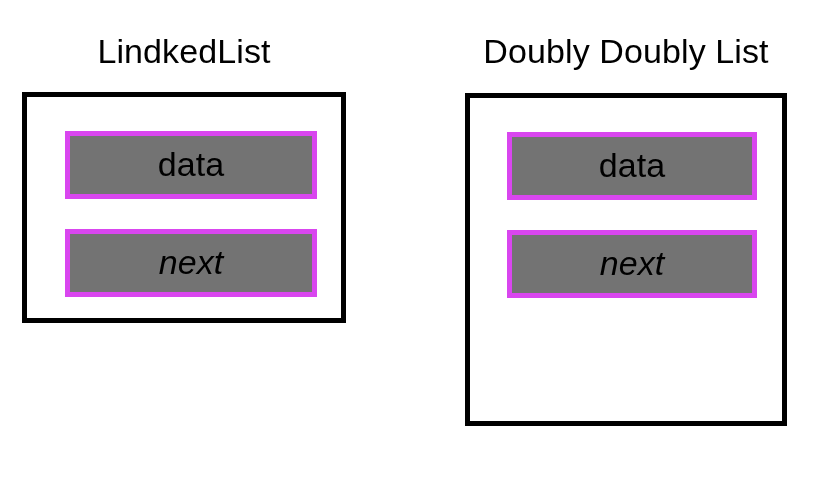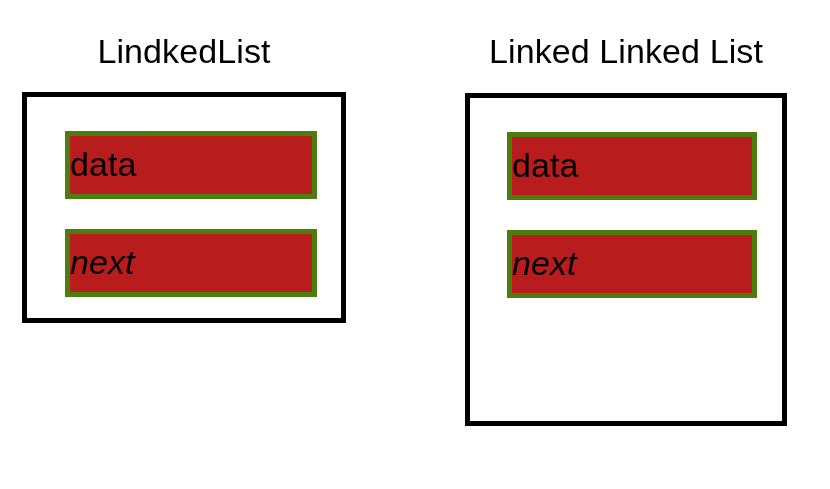--- a/index.html
+++ b/index.html
@@ -59,24 +59,25 @@
   .node-group.doubly .node-card {
     top: 63px;
     width: 322px;
     height: 333px;
   }
 
   
   .field-box {
     position: absolute;
     box-sizing: border-box;
-    border: 5px solid #4d7c0f;
-    background: #b91c1c;
+    border: 5px solid #d946ef;
+    background: #737373;
     display: flex;
     align-items: center;
+    justify-content: center;
   }
   .node-group.singly .field-box {
     left: 38px;
     width: 252px;
     height: 68px;
   }
   .node-group.doubly .field-box {
     left: 37px;
     width: 250px;
     height: 68px;
@@ -109,21 +110,21 @@
       <div class="field-box slot-0">
         <span class="field-label">data</span>
       </div>
       <div class="field-box slot-1">
         <span class="field-label">next</span>
       </div>
     </div>
   </div>
 
   <div class="node-group doubly">
-    <div class="node-title">Linked Linked List</div>
+    <div class="node-title">Doubly Doubly List</div>
 
     <div class="node-card">
       <div class="field-box slot-0">
         <span class="field-label">data</span>
       </div>
       <div class="field-box slot-1">
         <span class="field-label">next</span>
       </div>
     </div>
   </div>

